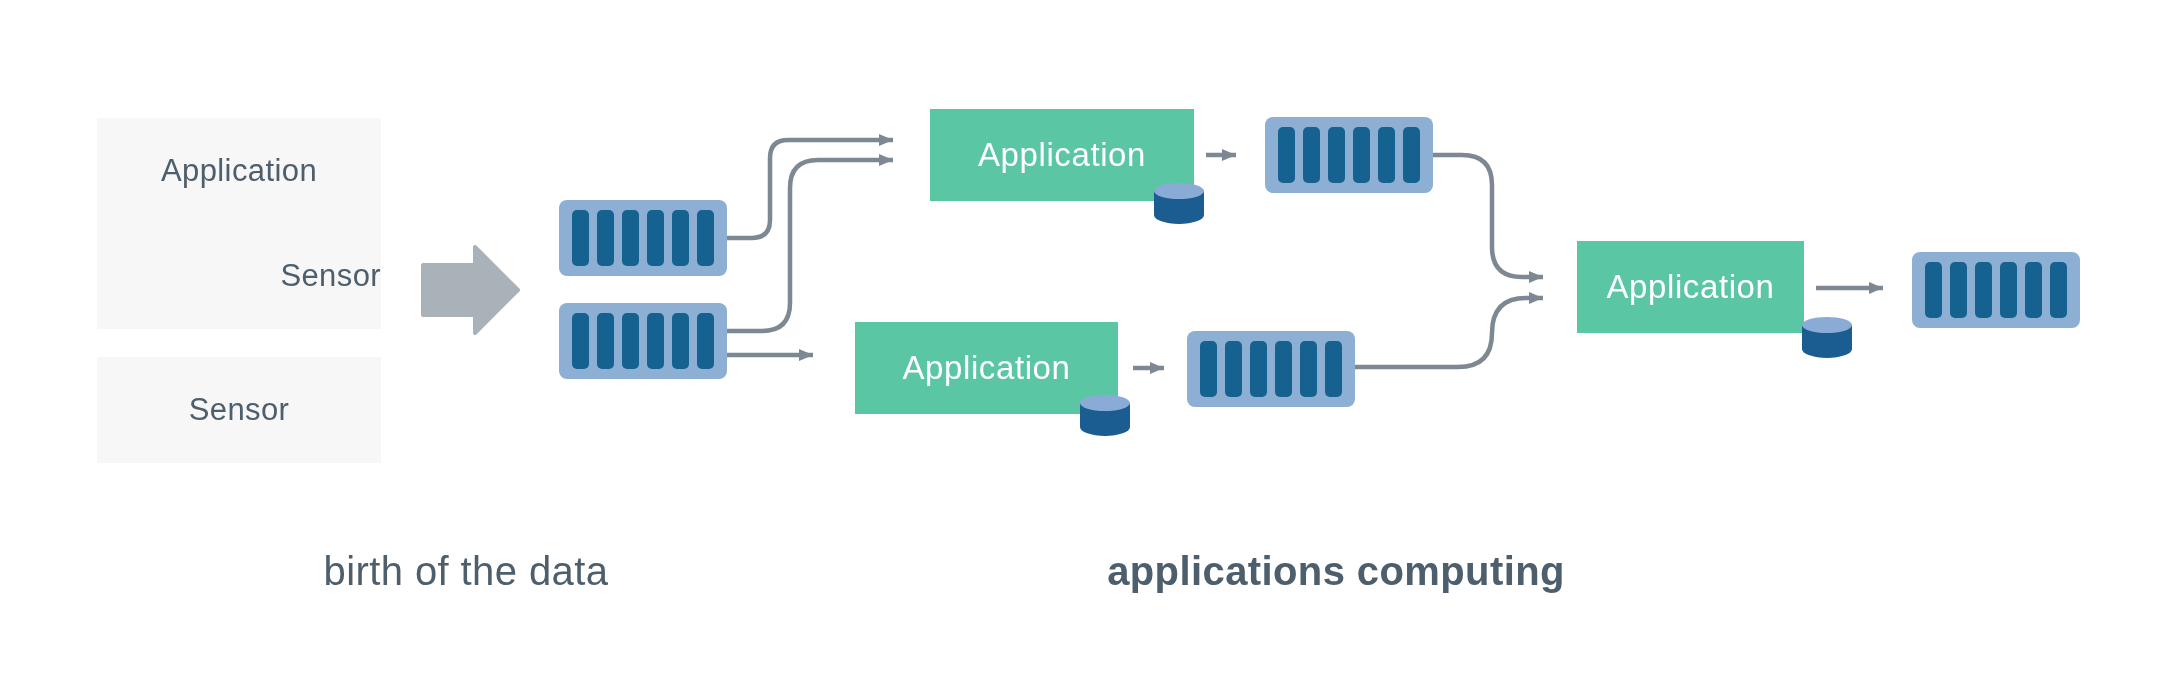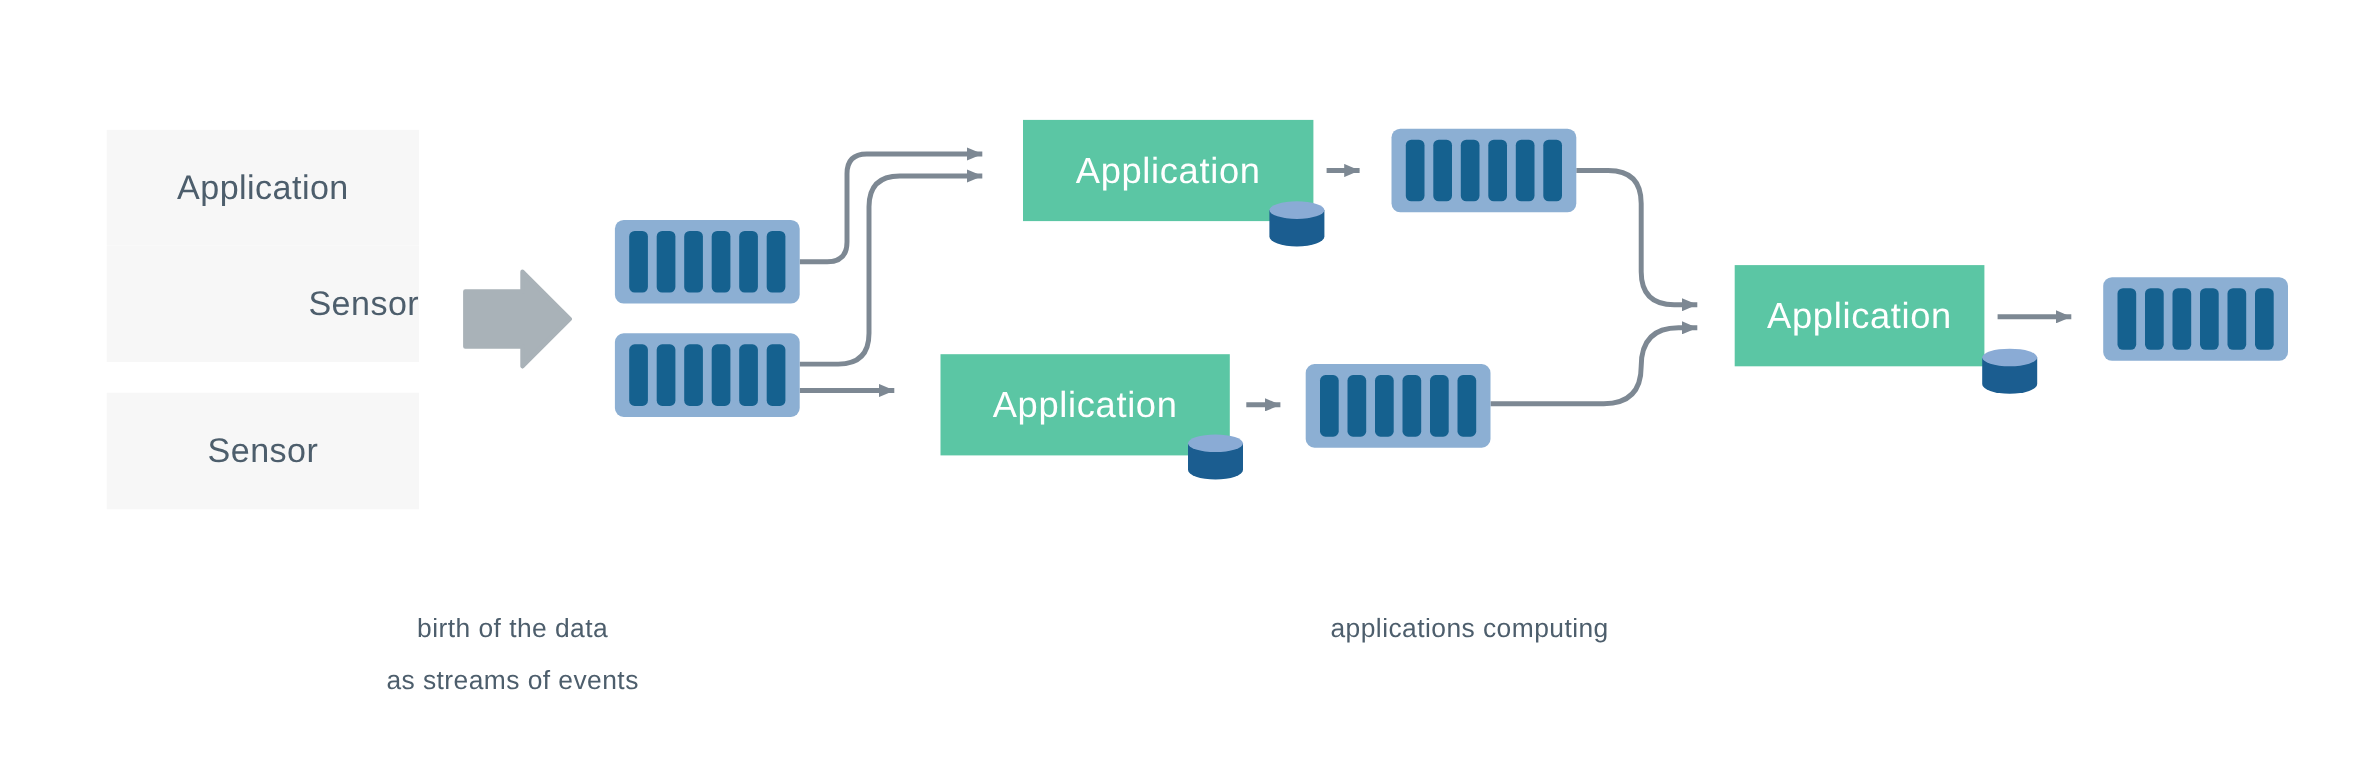--- a/index.html
+++ b/index.html
@@ -41,25 +41,25 @@
   .app-2{left:855px;top:322px;width:263px;height:92px;}
   .app-3{left:1577px;top:241px;width:227px;height:92px;}
   
   .cylinder{position:absolute;width:54px;height:44px;z-index:3;}
   .cy-1{left:1152px;top:182px;}
   .cy-2{left:1078px;top:394px;}
   .cy-3{left:1800px;top:316px;}
   
   .caption{
     position:absolute;top:548px;transform:translateX(-50%);
-    text-align:center;color:var(--text-dark);font-size:24px;line-height:47px;
+    text-align:center;color:var(--text-dark);font-size:40px;line-height:47px;
     letter-spacing:0.4px;white-space:nowrap;
   }
   .cap-left{left:466px;}
-  .cap-right{left:1336px;}
+  .cap-right{left:1336px;font-weight:bold;}
 </style>
 </head>
 <body>
 
 <div class="canvas">
 
   <svg class="wire-layer" width="2161" height="691" viewBox="0 0 2161 691">
     <defs>
       <marker id="arrow" markerUnits="userSpaceOnUse" markerWidth="14" markerHeight="12" refX="14" refY="6" orient="auto">
         <path d="M0,0 L14,6 L0,12 Z" style="fill:var(--connector);"></path>
@@ -129,19 +129,18 @@
     <path d="M2,9 L2,33 A25,9 0 0 0 52,33 L52,9" style="fill:var(--cyl-body);"></path>
     <ellipse cx="27" cy="9" rx="25" ry="8" style="fill:var(--cyl-top);"></ellipse>
   </svg>
   <svg class="cylinder cy-3" viewBox="0 0 54 44">
     <path d="M2,9 L2,33 A25,9 0 0 0 52,33 L52,9" style="fill:var(--cyl-body);"></path>
     <ellipse cx="27" cy="9" rx="25" ry="8" style="fill:var(--cyl-top);"></ellipse>
   </svg>
 
   <div class="caption cap-left">
     <div>birth of the data</div>
-    <div>as streams of events</div>
   </div>
   <div class="caption cap-right">
     <div>applications computing</div>
   </div>
 
 </div>
 
 </body></html>

